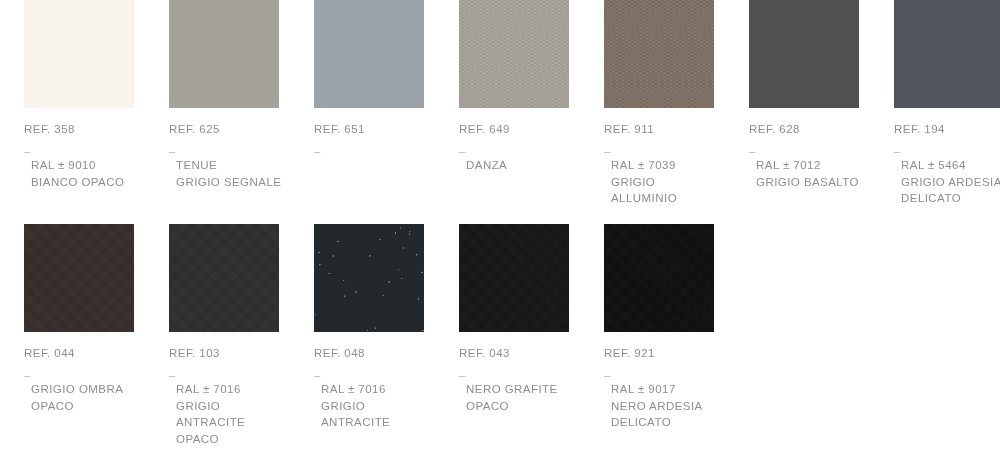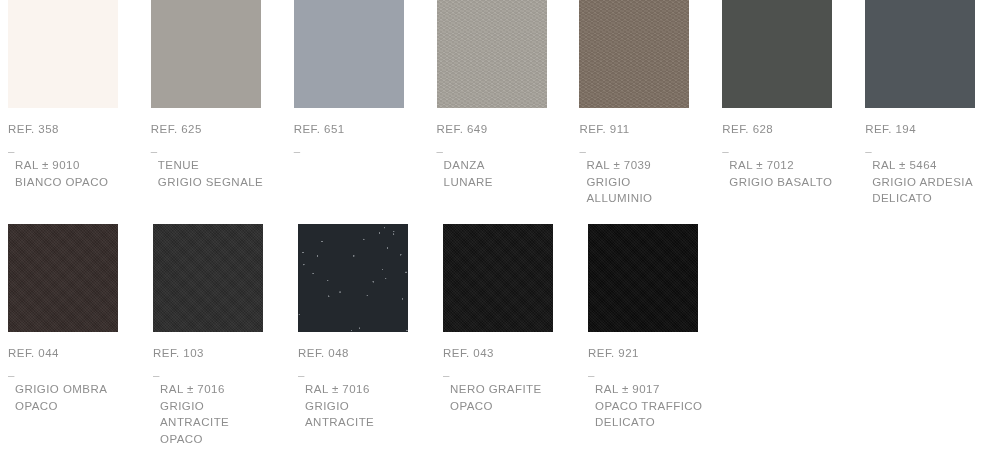--- a/index.html
+++ b/index.html
@@ -23,21 +23,21 @@
     left: 0;
     width: 1000px;
     display: flex;
   }
   .swatch-row.row-1 { top: 0px; }
   .swatch-row.row-2 { top: 224px; }
 
   .swatch-cell {
     width: 145px;
     box-sizing: border-box;
-    padding-left: 8px;
+    padding-left: 24px;
     padding-right: 8px;
   }
 
   .chip {
     width: 110px;
     height: 108px;
     position: relative;
     overflow: hidden;
   }
   .chip .grain {
@@ -112,21 +112,20 @@
       </div>
       <div class="swatch-cell">
         <div class="chip" style="background: rgb(169, 165, 157);">
           <div class="grain" style="background-image: repeating-linear-gradient(30deg, rgba(255, 255, 255, 0.05) 0px, rgba(255, 255, 255, 0.05) 1px, rgba(0, 0, 0, 0.035) 1px, rgba(0, 0, 0, 0.035) 3px), repeating-linear-gradient(-30deg, rgba(255, 255, 255, 0.04) 0px, rgba(255, 255, 255, 0.04) 1px, rgba(0, 0, 0, 0.03) 1px, rgba(0, 0, 0, 0.03) 3px);"></div>
         </div>
         <div class="chip-caption">
           <div class="ref-code">REF. 649</div>
           <div class="rule">–</div>
           <div class="desc">
             <div class="desc-line">DANZA</div>
-            <div class="desc-line">LUNARE</div>
           </div>
         </div>
       </div>
       <div class="swatch-cell">
         <div class="chip" style="background: rgb(127, 113, 100);">
           <div class="grain" style="background-image: repeating-linear-gradient(30deg, rgba(255, 255, 255, 0.05) 0px, rgba(255, 255, 255, 0.05) 1px, rgba(0, 0, 0, 0.035) 1px, rgba(0, 0, 0, 0.035) 3px), repeating-linear-gradient(-30deg, rgba(255, 255, 255, 0.04) 0px, rgba(255, 255, 255, 0.04) 1px, rgba(0, 0, 0, 0.03) 1px, rgba(0, 0, 0, 0.03) 3px);"></div>
         </div>
         <div class="chip-caption">
           <div class="ref-code">REF. 911</div>
           <div class="rule">–</div>
@@ -219,19 +218,19 @@
       </div>
       <div class="swatch-cell">
         <div class="chip" style="background: rgb(12, 12, 12);">
           <div class="grain" style="background-image: repeating-linear-gradient(45deg, rgba(255, 255, 255, 0.035) 0px, rgba(255, 255, 255, 0.035) 1px, rgba(0, 0, 0, 0.05) 1px, rgba(0, 0, 0, 0.05) 2px), repeating-linear-gradient(-45deg, rgba(255, 255, 255, 0.024) 0px, rgba(255, 255, 255, 0.024) 1px, rgba(0, 0, 0, 0.04) 1px, rgba(0, 0, 0, 0.04) 2px);"></div>
         </div>
         <div class="chip-caption">
           <div class="ref-code">REF. 921</div>
           <div class="rule">–</div>
           <div class="desc">
             <div class="desc-line">RAL ± 9017</div>
-            <div class="desc-line">OPACO TRAFFICO</div>
+            <div class="desc-line">NERO ARDESIA</div>
             <div class="desc-line">DELICATO</div>
           </div>
         </div>
       </div>
     </div>
   </div>
 
 </body></html>

